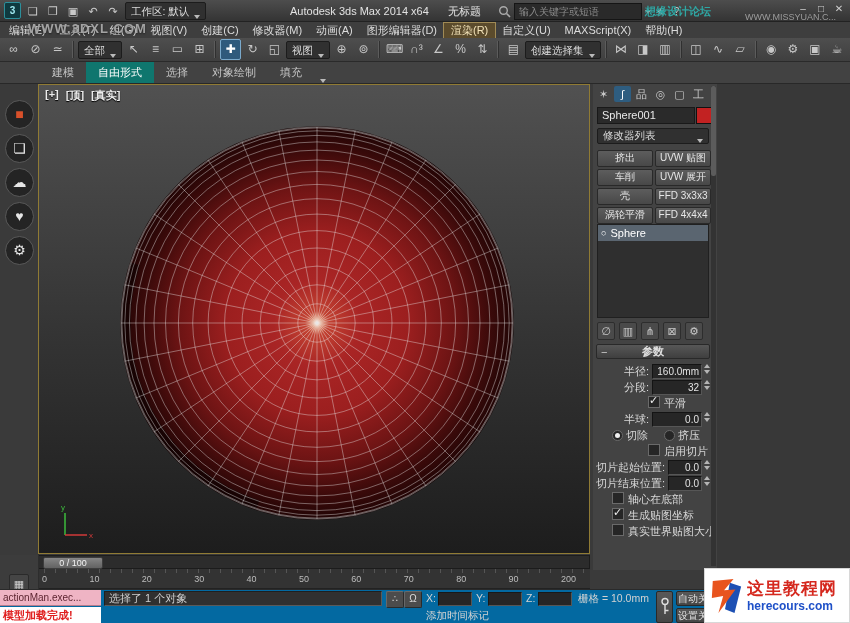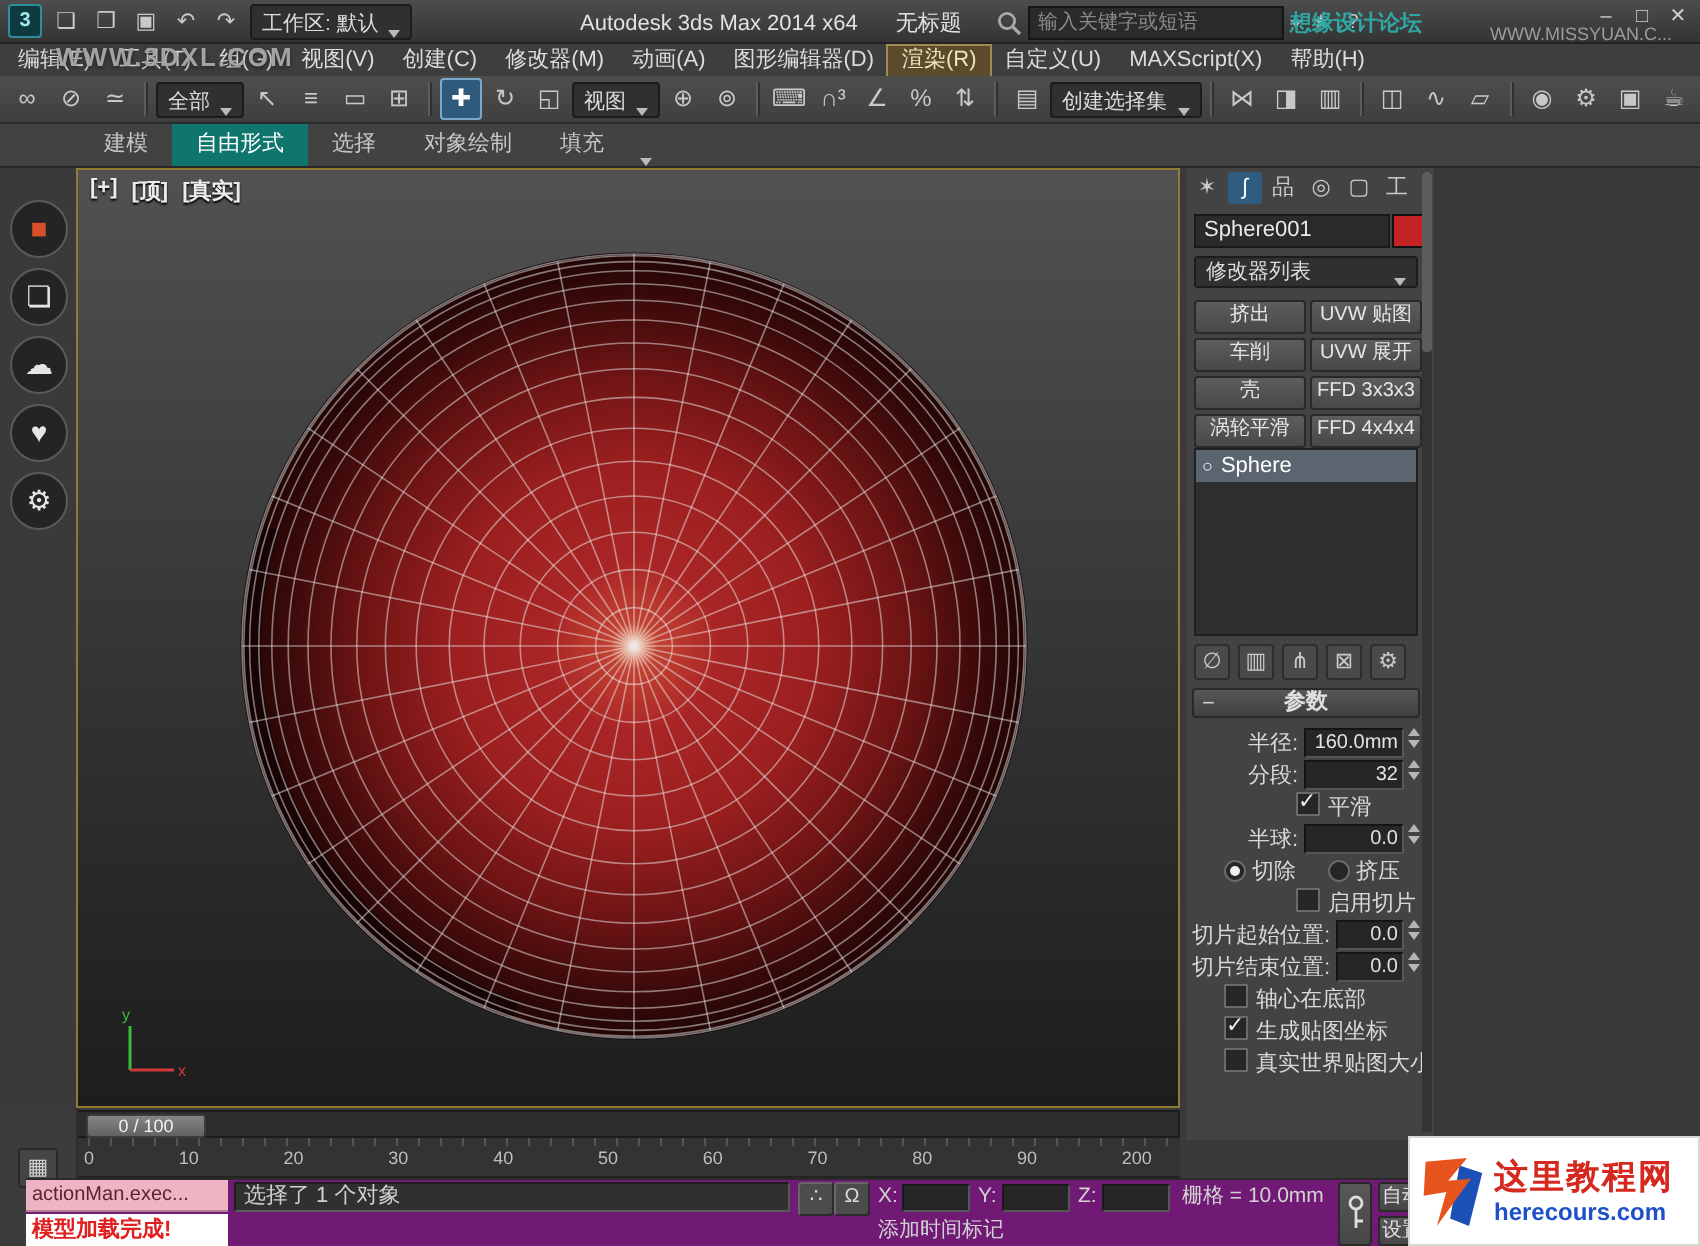--- a/index.html
+++ b/index.html
@@ -92,21 +92,21 @@
   #timeline{left:38px;top:555px;width:552px;height:14px;background:#2c2c2c;border:1px solid #1c1c1c;box-sizing:border-box}
   .thandle{position:absolute;left:4px;top:1px;width:58px;height:10px;background:linear-gradient(#868686,#626262);border:1px solid #3c3c3c;border-radius:2px;text-align:center;line-height:10px;font-size:9px;color:#f2f2f2}
   #trackbar{left:38px;top:569px;width:552px;height:20px;background:#333;border-bottom:1px solid #222;display:flex;justify-content:space-between;align-items:center;padding:0 14px 0 4px;box-sizing:border-box;
     background-image:repeating-linear-gradient(to right,#555 0 1px,transparent 1px 11px);background-size:540px 4px;background-position:6px 0;background-repeat:no-repeat,no-repeat;background-color:#333}
   .tick{font-size:9px;color:#bdbdbd}
 
   #bl-corner{left:0;top:555px;width:38px;height:68px;background:#3c3c3c;border-right:1px solid #2d2d2d}
   .lbtn2{position:absolute;left:9px;top:19px;width:18px;height:18px;line-height:18px;text-align:center;background:#454545;border:1px solid #2a2a2a;border-radius:2px;color:#cfcfcf;font-size:11px}
 
   
-  #status-bar{left:13px;top:589px;width:746px;height:34px;background:#701a75;border-top:1px solid #2a2a2a;box-sizing:border-box}
+  #status-bar{left:0;top:589px;width:746px;height:34px;background:#0369a1;border-top:1px solid #2a2a2a;box-sizing:border-box}
   .listener1{position:absolute;left:0;top:0;width:101px;height:16px;background:#efb4c4;border-bottom:1px solid #b57d8d;color:#5c2430;font-size:10px;line-height:16px;padding-left:3px;box-sizing:border-box;overflow:hidden;white-space:nowrap}
   .listener2{position:absolute;left:0;top:17px;width:101px;height:17px;background:#fff;color:#e02020;font-weight:bold;font-size:11px;line-height:16px;padding-left:3px;box-sizing:border-box;white-space:nowrap}
   .sunken{background:#303030;border:1px solid #1f1f1f;border-bottom-color:#5a5a5a;border-right-color:#5a5a5a;color:#cfcfcf;line-height:13px;font-size:11px;padding-left:4px;box-sizing:border-box;white-space:nowrap;overflow:hidden}
   .sbtn{position:absolute;width:16px;height:15px;line-height:14px;text-align:center;background:#4c4c4c;border:1px solid #2b2b2b;border-top-color:#686868;border-left-color:#686868;border-radius:2px;color:#dcdcdc;font-size:10px}
   .slabel{position:absolute;color:#d2d2d2;font-size:10.5px;line-height:15px}
   .sfield{position:absolute;height:12px;background:#262626;border:1px solid #191919;border-bottom-color:#565656;border-right-color:#565656}
   .abtn{position:absolute;height:15px;background:linear-gradient(#585858,#464646);border:1px solid #292929;border-radius:2px;text-align:center;font-size:10px;color:#e2e2e2;line-height:14px;box-sizing:border-box;white-space:nowrap;overflow:hidden}
   .sdd{position:absolute;height:15px}
 
   

